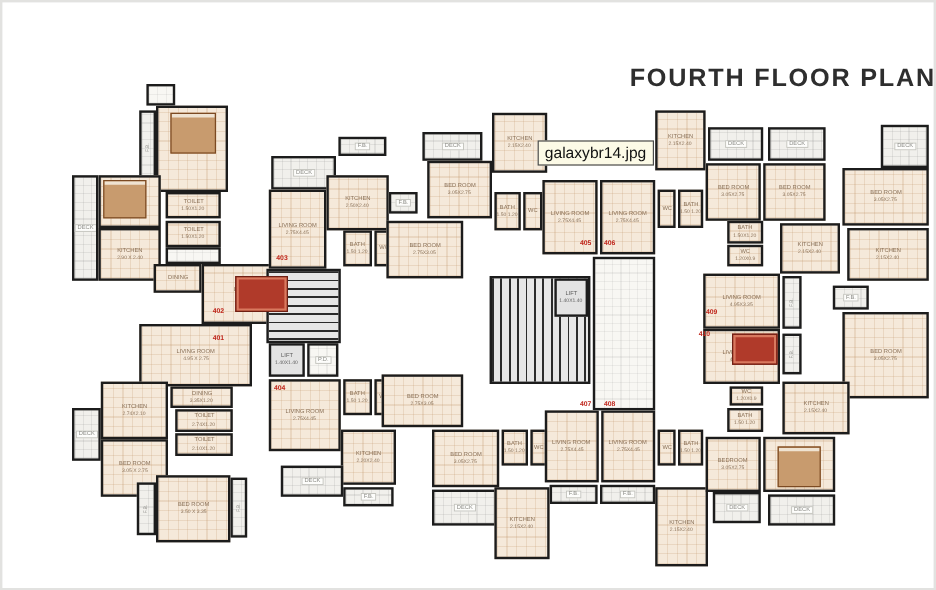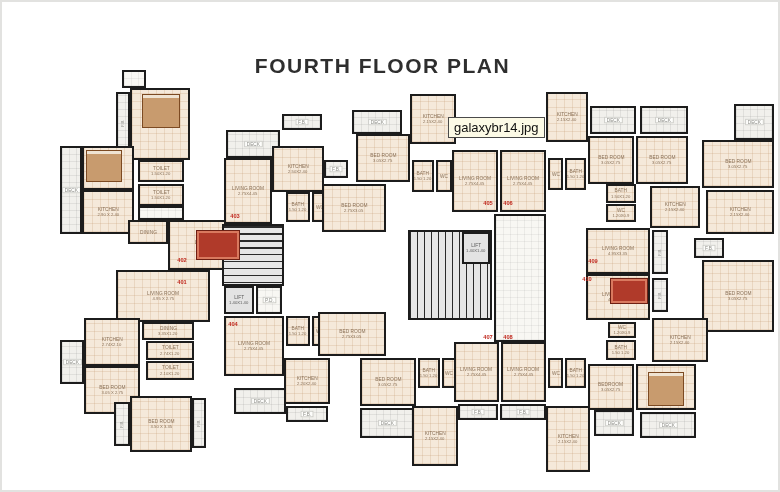--- a/index.html
+++ b/index.html
@@ -2,21 +2,21 @@
 <html><head>
 <meta charset="utf-8">
 <style>
   html,body{margin:0;padding:0;}
   body{
     width:780px;height:492px;position:relative;overflow:hidden;
     background:#ffffff;font-family:"Liberation Sans","DejaVu Sans",sans-serif;
   }
   .frame{position:absolute;inset:0;border:2px solid #e2e2e0;pointer-events:none;z-index:50;}
   .title{
-    position:absolute;left:0;right:15px;top:40px;text-align:center;
+    position:absolute;left:0;right:0;top:40px;text-align:right;
     font-size:21px;font-weight:bold;letter-spacing:1.5px;color:#2e2e2e;
   }
   .filename{
     position:absolute;left:448px;top:117px;z-index:40;
     background:#fcfae6;border:1px solid #4a4a4a;
     font-size:13px;color:#111;padding:2px 5px;white-space:nowrap;
   }
   #plan{position:absolute;inset:0;}
   .rm{
     position:absolute;box-sizing:border-box;border:2px solid #1c1c1c;

